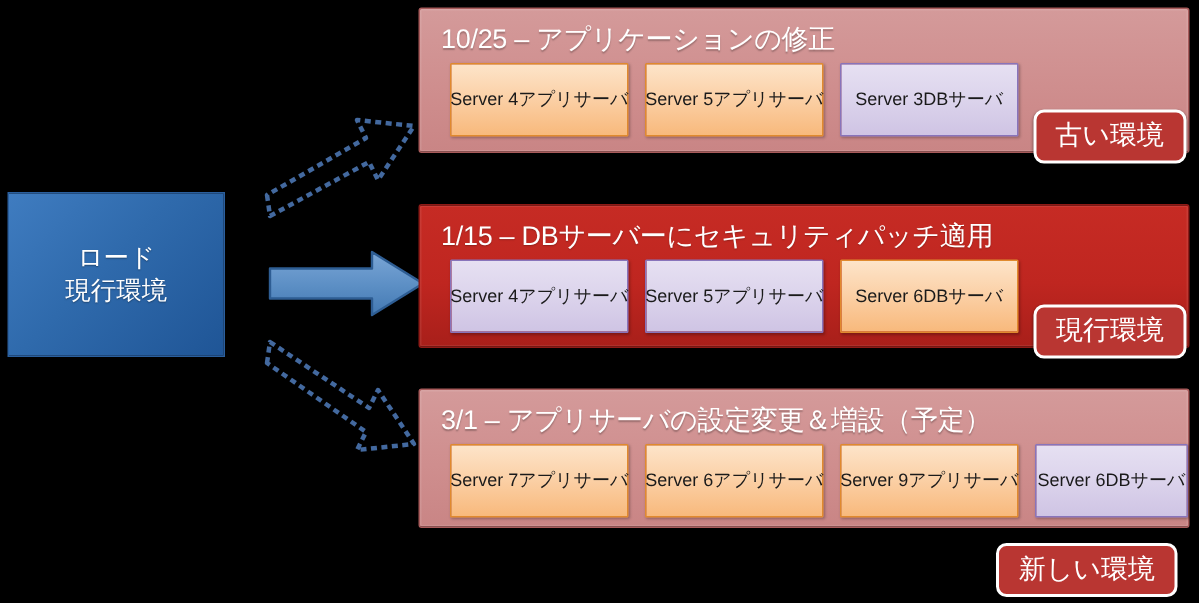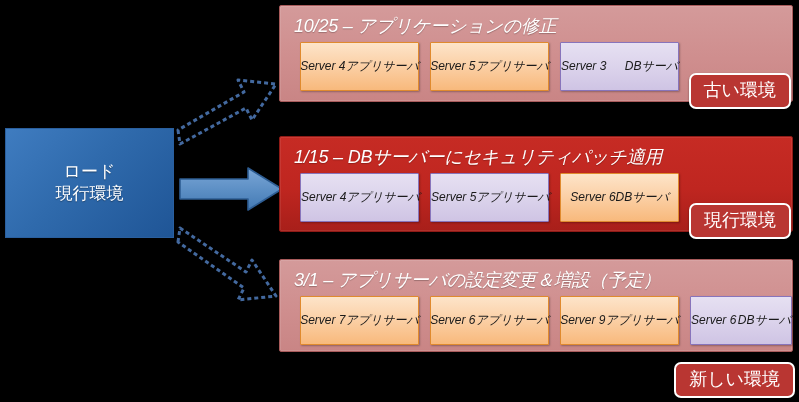--- a/index.html
+++ b/index.html
@@ -16,21 +16,21 @@
     height: 402px;
     background: #000000;
     overflow: hidden;
   }
 
   
   .lb-box {
     position: absolute;
     left: 5px;
     top: 128px;
-    width: 169px;
+    width: 145px;
     height: 110px;
     background: linear-gradient(135deg, #3f7cc0 0%, #2f6aac 45%, #1f5596 100%);
     border: 1px solid #2a5f9e;
     box-sizing: border-box;
     display: flex;
     flex-direction: column;
     align-items: center;
     justify-content: center;
     color: #ffffff;
     font-size: 17px;
@@ -47,21 +47,20 @@
   }
 
   
   .panel {
     position: absolute;
     left: 279px;
     width: 514px;
     box-sizing: border-box;
     border-radius: 2px;
     padding: 3px 0 0 0;
-    font-style: italic;
   }
   .panel-old, .panel-new {
     background: linear-gradient(180deg, #d49a9a 0%, #cf8e8e 55%, #c98585 100%);
     border: 1px solid #a85b5b;
     box-shadow: inset 0 0 0 1px rgba(255,255,255,.10);
   }
   .panel-cur {
     background: linear-gradient(180deg, #c62b24 0%, #bf2620 55%, #a81f1a 100%);
     border: 1px solid #8e1a16;
     box-shadow: inset 0 0 0 1px rgba(255,255,255,.08);
@@ -102,41 +101,40 @@
   }
   .server-box.app {
     background: linear-gradient(180deg, #fde4c9 0%, #fbd0a6 48%, #f8b97c 100%);
     border: 1px solid #e08a2e;
     box-shadow: 1px 1px 2px rgba(0,0,0,.28);
   }
   .server-box.db {
     background: linear-gradient(180deg, #e6e0f2 0%, #dcd4ec 48%, #cfc4e4 100%);
     border: 1px solid #8874bb;
     box-shadow: 1px 1px 2px rgba(0,0,0,.28);
-    justify-content: space-between;
   }
   .sb-line { display: block; white-space: nowrap; }
 
   
   .badge {
     position: absolute;
     box-sizing: border-box;
     background: #b93632;
     border: 2px solid #ffffff;
     border-radius: 7px;
     color: #ffffff;
     font-size: 18px;
     line-height: 1;
     padding: 6px 13px 8px 13px;
     white-space: nowrap;
     box-shadow: 0 1px 2px rgba(0,0,0,.45);
   }
   .badge-old { right: 8px; top: 73px; }
   .badge-cur { right: 8px; top: 203px; }
-  .badge-new { right: 4px; top: 362px; }
+  .badge-new { right: 14px; top: 362px; }
 </style>
 </head>
 <body>
 
 <div id="canvas">
 
   <div class="lb-box">
     <span class="lb-line">ロード</span>
     <span class="lb-line">現行環境</span>
   </div>

